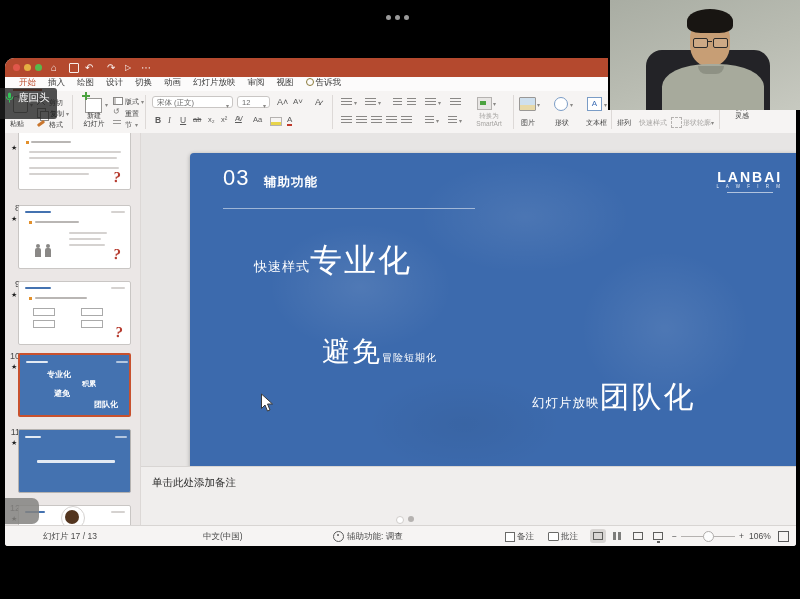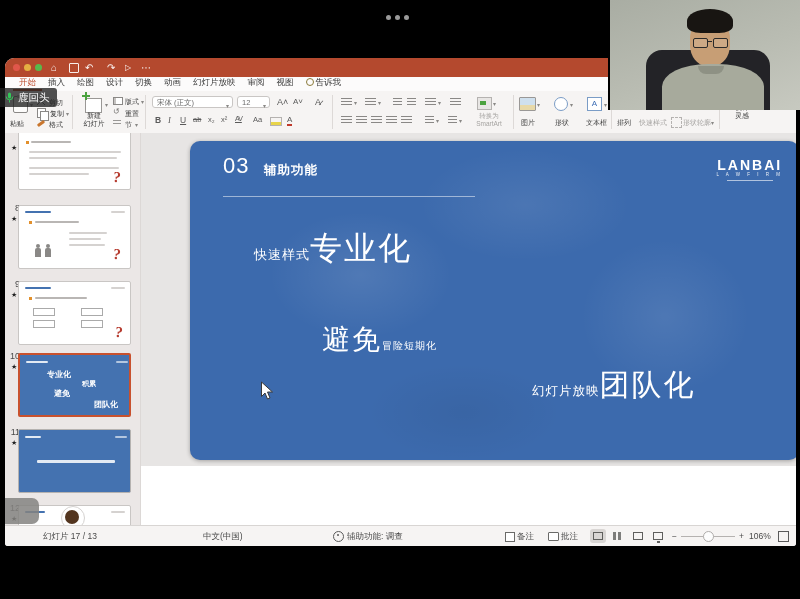--- a/index.html
+++ b/index.html
@@ -68,26 +68,26 @@
   .clipman{position:absolute;width:6px;height:9px;background:#8a8886;border-radius:2px 2px 0 0}
   .clipman:before{content:"";position:absolute;top:-4px;left:1px;width:4px;height:4px;border-radius:50%;background:#8a8886}
   .minibox{position:absolute;width:20px;height:6px;border:1px solid #aaa;background:#fff}
   .cup{position:absolute;width:22px;height:22px;border-radius:50%;background:#fff;border:1px solid #d5d2d0}
   .cup:before{content:"";position:absolute;left:3px;top:3px;width:14px;height:14px;border-radius:50%;background:#53351f}
   .m10t{position:absolute;color:#fff;white-space:nowrap;font-weight:bold}
   #grayblob{left:-6px;top:365px;width:40px;height:26px;background:rgba(132,130,128,.85);border-radius:7px}
   
   #main{left:136px;top:0;width:655px;height:100%}
   #canvas{left:0;top:0;width:100%;height:333px;background:#e7e5e4}
-  #slide{left:49px;top:8px;width:609px;height:319px;background:
+  #slide{left:49px;top:20px;width:609px;height:319px;background:
     radial-gradient(ellipse 130px 90px at 28% 42%,rgba(255,255,255,.10),transparent 70%),
     radial-gradient(ellipse 150px 80px at 55% 20%,rgba(255,255,255,.08),transparent 70%),
     radial-gradient(ellipse 120px 110px at 78% 55%,rgba(255,255,255,.09),transparent 70%),
     radial-gradient(ellipse 140px 70px at 45% 85%,rgba(0,0,0,.05),transparent 70%),
-    #3c6aad;box-shadow:0 1px 4px rgba(0,0,0,.3);border-radius:10px;color:#fff}
+    #3c6aad;box-shadow:0 1px 4px rgba(0,0,0,.3);border-radius:4px;color:#fff}
   #s-num{left:33px;top:12px;font-size:22px;font-weight:400;letter-spacing:1px}
   #s-title{left:74px;top:21px;font-size:12.5px;font-weight:bold;letter-spacing:1px}
   #s-rule{left:33px;top:55px;width:252px;height:1px;background:rgba(255,255,255,.5)}
   #s-logo{right:16px;top:17px;text-align:center}
   #s-logo .l1{font-size:14px;font-weight:bold;letter-spacing:2px;line-height:14px}
   #s-logo .l2{font-size:4.5px;letter-spacing:3px;line-height:6px;color:rgba(255,255,255,.9)}
   #s-logo .l3{margin:2px auto 0;width:46px;height:3px;border-top:1px solid rgba(255,255,255,.6);font-size:3px;color:rgba(255,255,255,.6);line-height:3px}
   .phrase{display:flex;align-items:baseline;white-space:nowrap;color:#fff}
   .phrase .sm{font-size:13px;letter-spacing:1px}
   .phrase .lg{font-weight:500;letter-spacing:2px}
@@ -118,21 +118,21 @@
   
   #webcam{left:608px;top:0;width:192px;height:110px;background:linear-gradient(160deg,#a9ada3 0%,#b9bcb2 55%,#c7c9c0 100%);border-left:2px solid #000;box-sizing:border-box;overflow:hidden;z-index:50}
   #chair{left:36px;top:50px;width:124px;height:70px;background:#232327;border-radius:16px 16px 0 0}
   #body{left:52px;top:64px;width:102px;height:50px;background:#a7aa9c;border-radius:45% 45% 0 0}
   #collar{left:88px;top:66px;width:26px;height:8px;background:#8e9184;border-radius:0 0 8px 8px}
   #head{left:80px;top:16px;width:40px;height:50px;background:#c79e75;border-radius:46% 46% 42% 42%}
   #hair{left:77px;top:9px;width:46px;height:24px;background:#181512;border-radius:50% 50% 30% 30%}
   #glasses{left:83px;top:38px;width:34px;height:9px}
   #glasses .lens{position:absolute;width:13px;height:8px;border:1px solid #2a2a2a;border-radius:2px;background:rgba(255,255,255,.12)}
   #glasses .bridge{position:absolute;left:14px;top:3px;width:5px;height:1px;background:#2a2a2a}
-  #badge{left:0px;top:88px;height:19px;background:rgba(32,32,32,.78);border-radius:0 3px 3px 0;display:flex;align-items:center;padding:0 7px 0 5px;z-index:60}
+  #badge{left:0px;top:88px;height:19px;background:rgba(32,32,32,.78);border-radius:0 3px 3px 0;display:flex;align-items:center;padding:0 7px 12px 5px;z-index:60}
   #badge span{color:#fff;font-size:10.5px;margin-left:4px;white-space:nowrap}
 </style>
 </head>
 <body>
 
 <div class="a" style="left:384px;top:6px;z-index:2"><span class="mdot"></span><span class="mdot"></span><span class="mdot"></span></div>
 
 <div class="a" id="window">
 
   <div class="a" id="titlebar">
@@ -373,20 +373,25 @@
             <span class="sm">幻灯片放映</span>
               <span class="lg">团队化</span>
               <span class="sm"></span>
           </div>
           <svg class="a" style="left:70px;top:240px" width="14" height="20" viewBox="0 0 14 20">
             <path d="M1.5 1 L1.5 15.5 L5 12 L7.5 18 L10 17 L7.5 11 L12.5 11 Z" fill="#ffffff" stroke="#3a3a3a" stroke-width="1"></path>
           </svg>
         </div>
       </div>
 
+      <div class="a" id="notes">
+        <span class="a" id="notes-ph">单击此处添加备注</span>
+        <div class="a pgdot" style="left:255px;background:#ffffff;border:1px solid #d0cdcb"></div>
+        <div class="a pgdot" style="left:267px;background:#b5b2b0"></div>
+      </div>
     </div>
   </div>
 
   <div class="a" id="statusbar">
     <span class="a sbt" style="left:38px">幻灯片 17 / 13</span>
     <span class="a sbt" style="left:198px">中文(中国)</span>
     <div class="a acicon" style="left:328px"></div>
     <span class="a sbt" style="left:342px">辅助功能: 调查</span>
     <div class="a noteicon" style="left:500px"></div>
     <span class="a sbt" style="left:512px">备注</span>

